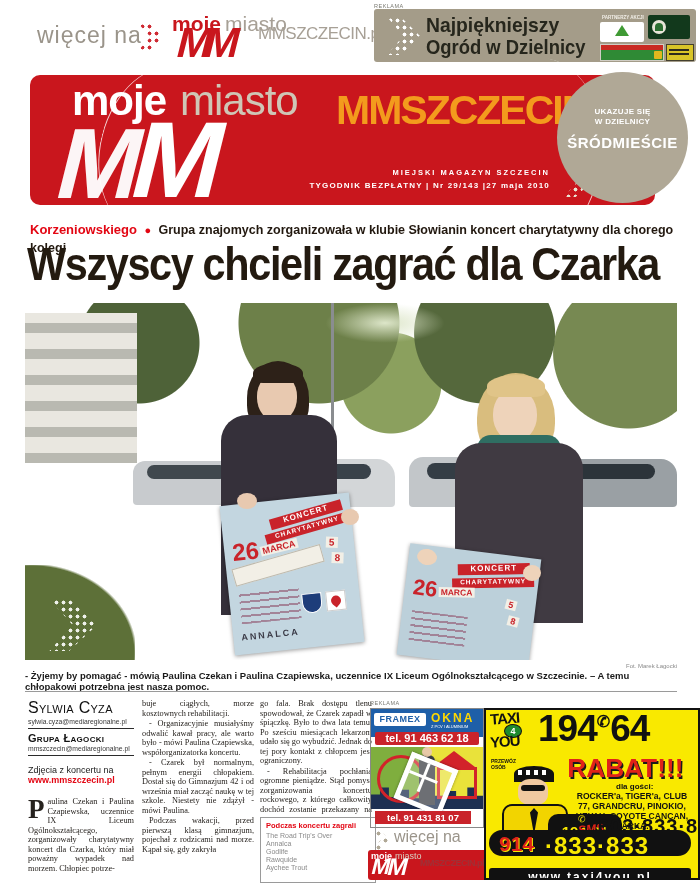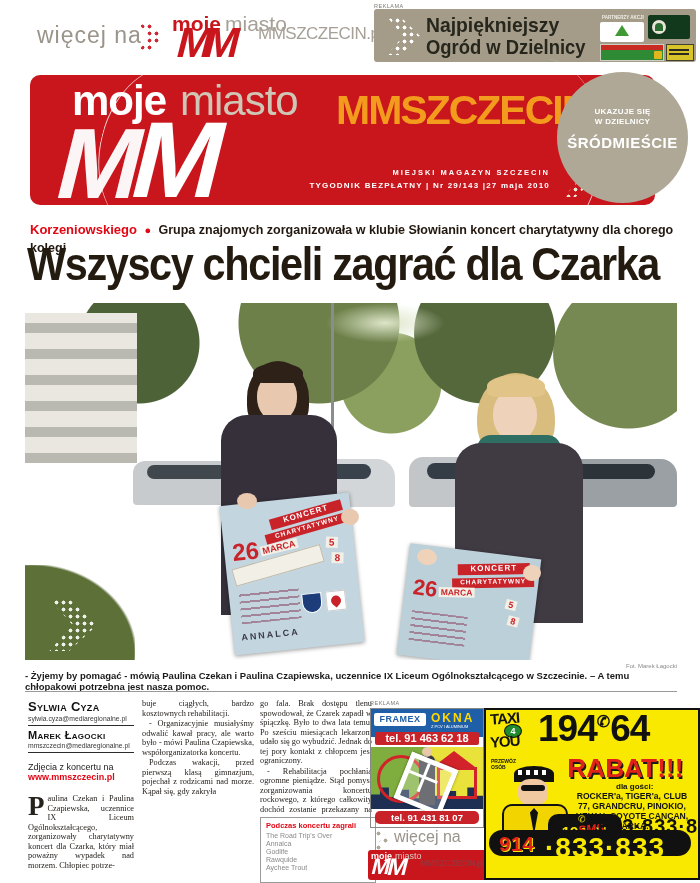--- a/index.html
+++ b/index.html
@@ -164,36 +164,37 @@
 
     <div class="abs dots chev" style="--dc:rgba(255,255,255,.9);left:14px;top:296px;width:58px;height:52px;"></div>
   </div>
 
   <div class="abs" style="left:477px;top:663px;width:200px;text-align:right;font-size:6px;color:#8a8a8a;">Fot. Marek Łagocki</div>
   <div class="abs" style="left:25px;top:670px;width:652px;font-size:9.5px;font-weight:700;color:#1a1a1a;">- Żyjemy by pomagać - mówią Paulina Czekan i Paulina Czapiewska, uczennice IX Liceum Ogólnokształcącego w Szczecinie. – A temu chłopakowi potrzebna jest nasza pomoc.</div>
 
   <div class="abs" style="left:25px;top:691px;width:652px;height:0;border-top:1px solid #9a9a9a;"></div>
 
   <div class="abs" style="left:28px;top:699px;width:106px;height:184px;overflow:hidden;">
-    <div class="smallcaps" style="font-size:13px;font-weight:700;color:#111;">Sylwia Cyza</div>
+    <div class="smallcaps" style="font-size:16px;font-weight:400;color:#111;">Sylwia Cyza</div>
     <div style="font-size:6.8px;color:#3a3a3a;margin-top:1px;">sylwia.cyza@mediaregionalne.pl</div>
     <div class="colrule"></div>
-    <div class="smallcaps" style="font-size:11px;font-weight:800;color:#111;">Marek Łagocki</div>
+    <div class="smallcaps" style="font-size:11px;font-weight:800;color:#111;">Grupa Łagocki</div>
     <div style="font-size:6.8px;color:#3a3a3a;margin-top:1px;">mmszczecin@mediaregionalne.pl</div>
     <div class="colrule"></div>
     <div style="font-size:9px;color:#222;margin-top:9px;">Zdjęcia z koncertu na</div>
     <div style="font-size:9px;font-weight:800;color:#e30613;">www.mmszczecin.pl</div>
     <div class="serif" style="margin-top:12px;">
       <span style="float:left;font-size:27px;line-height:22px;font-weight:700;margin:1px 3px 0 0;color:#26221e;">P</span><span>aulina Czekan i Paulina Czapiewska, uczennice IX Liceum Ogólnokształcącego, zorganizowały charytatywny koncert dla Czarka, który miał poważny wypadek nad morzem. Chłopiec potrze-</span>
     </div>
   </div>
 
   <div class="abs serif" style="left:142px;top:699px;width:112px;height:184px;overflow:hidden;">
-    <p class="noind">buje ciągłych, bardzo kosztownych rehabilitacji.</p>
+    <p class="noind">buje ciągłych, morze kosztownych rehabilitacji.</p>
     <p>- Organizacyjnie musiałyśmy odwalić kawał pracy, ale warto było - mówi Paulina Czapiewska, współorganizatorka koncertu.</p>
+    <p>- Czarek był normalnym, pełnym energii chłopakiem. Dostał się do Gimnazjum 42 i od września miał zacząć naukę w tej szkole. Niestety nie zdążył - mówi Paulina.</p>
     <p>Podczas wakacji, przed pierwszą klasą gimnazjum, pojechał z rodzicami nad morze. Kąpał się, gdy zakryła</p>
   </div>
 
   <div class="abs serif" style="left:260px;top:699px;width:112px;height:116px;overflow:hidden;">
     <p class="noind">go fala. Brak dostępu tlenu spowodował, że Czarek zapadł w śpiączkę. Było to dwa lata temu. Po sześciu miesiącach lekarzom udało się go wybudzić. Jednak do tej pory kontakt z chłopcem jest ograniczony.</p>
     <p>- Rehabilitacja pochłania ogromne pieniądze. Stąd pomysł zorganizowania koncertu rockowego, z którego całkowity dochód zostanie przekazany na pomoc Czarkowi – mówi Paulina.</p>
   </div>
   <div class="abs" style="left:260px;top:817px;width:104px;height:58px;border:1px solid #9a9a9a;padding:3px 5px;">
     <div style="font-size:7.5px;font-weight:800;color:#e30613;">Podczas koncertu zagrali</div>
     <div style="font-size:7px;color:#8a8a8a;margin-top:2px;">The Road Trip's Over</div>
@@ -218,21 +219,21 @@
       <div class="abs" style="left:66px;top:20px;width:34px;height:26px;border:3px solid #d2232a;"></div>
       <div class="abs" style="left:62px;top:4px;width:0;height:0;border-left:21px solid transparent;border-right:21px solid transparent;border-bottom:16px solid #d2232a;"></div>
       <div class="abs" style="left:48px;top:8px;width:16px;height:50px;background:#3c3f46;border-radius:6px 6px 0 0;">
         <div class="abs" style="left:3px;top:-8px;width:10px;height:10px;background:#e8c9a8;border-radius:50%;"></div>
         </div>
       <div class="abs" style="left:30px;top:12px;width:40px;height:40px;background:rgba(255,255,255,.25);border:5px solid #fff;transform:rotate(22deg);box-shadow:0 0 3px rgba(0,0,0,.4);">
         <div class="abs" style="left:14px;top:0;width:3px;height:30px;background:#fff;"></div>
         <div class="abs" style="left:0;top:13px;width:30px;height:3px;background:#fff;"></div>
       </div>
     </div>
-    <div class="abs rib" style="left:4px;top:102px;width:104px;height:13px;font-size:9.5px;line-height:13px;letter-spacing:0;border-radius:5px;">tel. 91 431 81 07</div>
+    <div class="abs rib" style="left:4px;top:102px;width:96px;height:13px;font-size:9.5px;line-height:13px;letter-spacing:0;border-radius:0;">tel. 91 431 81 07</div>
   </div>
 
   <div class="abs" style="left:368px;top:828px;width:126px;height:52px;">
     <div class="abs dots chev" style="--dc:#b0a896;left:0;top:2px;width:22px;height:20px;"></div>
     <span class="abs" style="left:26px;top:0;font-size:16px;color:#9a948a;">więcej na</span>
     <div class="abs" style="left:0;top:22px;width:122px;height:30px;background:#c9161d;border-radius:3px;overflow:hidden;">
       <span class="abs" style="left:3px;top:1px;font-size:9px;font-weight:700;color:#fff;">moje</span>
       <span class="abs" style="left:27px;top:1px;font-size:9px;color:#d8cfc2;">miasto</span>
       <span class="abs mmM" style="left:4px;top:8px;font-size:22px;color:#fff;">M</span>
       <span class="abs mmM" style="left:20px;top:7px;font-size:24px;color:#fff;">M</span>
@@ -273,18 +274,21 @@
 
     <div class="abs" style="left:62px;top:104px;width:74px;height:30px;background:#111;border-radius:10px 10px 4px 4px;">
       <span class="abs" style="left:0;top:9px;width:74px;text-align:center;font-size:15px;font-weight:900;color:#f9e900;letter-spacing:0;">194-64</span>
       <span class="abs" style="left:30px;top:0;font-size:9px;color:#f9e900;">✆</span>
     </div>
     <div class="abs" style="left:92px;top:112px;font-size:12px;font-weight:900;font-style:italic;color:#e02318;transform:rotate(-6deg);text-shadow:1px 1px 0 #111;">SMS</div>
     <div class="abs taxi-fat" style="left:112px;top:108px;font-size:20px;letter-spacing:1px;">603·833·833</div>
 
     <div class="abs" style="left:3px;top:120px;width:202px;height:26px;background:#111;border-radius:13px;">
       <span class="abs outline-red" style="left:10px;top:2px;font-size:21px;font-weight:900;text-shadow:1px 1px 0 #f9e900;">914</span>
-      <span class="abs" style="left:56px;top:2px;font-size:28px;font-weight:900;color:#f9e900;letter-spacing:1px;">·833·833</span>
-    </div>
-
+      <span class="abs" style="left:56px;top:2px;font-size:24px;font-weight:900;color:#f9e900;letter-spacing:1px;">·833·833</span>
+    </div>
+
+    <div class="abs" style="left:3px;top:158px;width:202px;height:16px;background:#111;border-radius:3px;">
+      <span class="abs" style="left:0;top:2px;width:202px;text-align:center;font-size:12px;font-weight:800;color:#fff;letter-spacing:2px;">www.taxi4you.pl</span>
+    </div>
   </div>
 
 </div>
 
 </body></html>

